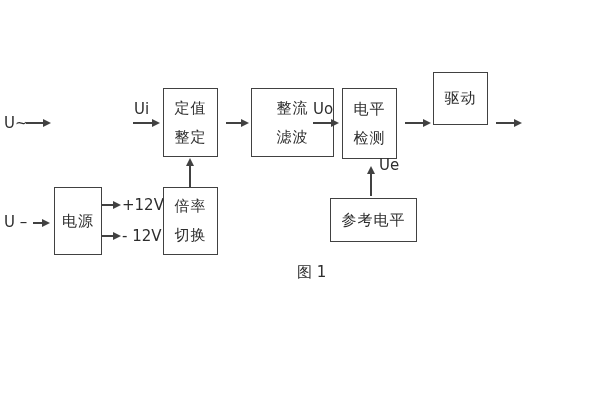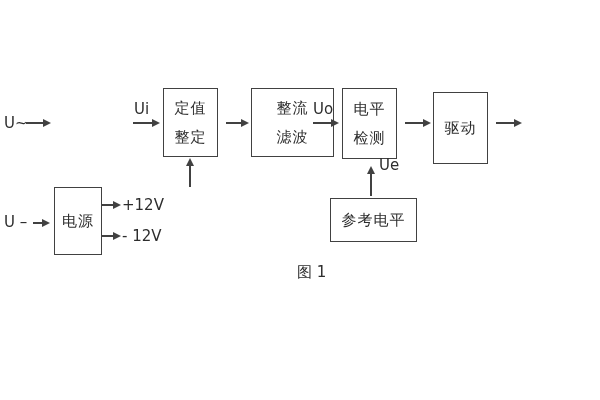--- a/index.html
+++ b/index.html
@@ -86,40 +86,44 @@
   <span class="lbl" style="left:313px;top:102px">Uo</span>
   <div class="arr-h" style="left:313px;top:122px;width:18px"></div>
 
   <div class="box" style="left:342px;top:88px;width:55px;height:71px">
     <span>电平</span>
     <span>检测</span>
   </div>
 
   <div class="arr-h" style="left:405px;top:122px;width:18px"></div>
 
-  <div class="box" style="left:433px;top:92px;width:55px;height:72px">
+  <div class="box" style="left:433px;top:72px;width:55px;height:53px">
     <span>驱动</span>
   </div>
 
   <div class="arr-h" style="left:496px;top:122px;width:18px"></div>
 
 
   <span class="lbl" style="left:4px;top:215px">U –</span>
   <div class="arr-h" style="left:33px;top:222px;width:9px"></div>
 
   <div class="box" style="left:54px;top:187px;width:48px;height:68px">
     <span>电源</span>
   </div>
 
   <div class="arr-h" style="left:102px;top:204px;width:11px"></div>
   <span class="lbl" style="left:122px;top:198px">+12V</span>
 
   <div class="arr-h" style="left:102px;top:235px;width:11px"></div>
   <span class="lbl" style="left:122px;top:229px">- 12V</span>
 
+  <div class="box" style="left:163px;top:187px;width:55px;height:68px">
+    <span>倍率</span>
+    <span>切换</span>
+  </div>
 
   <div class="arr-v" style="left:189px;top:166px;height:21px"></div>
 
   <div class="arr-v" style="left:370px;top:174px;height:22px"></div>
   <span class="lbl" style="left:379px;top:158px">Ue</span>
 
   <div class="box" style="left:330px;top:198px;width:87px;height:44px">
     <span>参考电平</span>
   </div>
 

